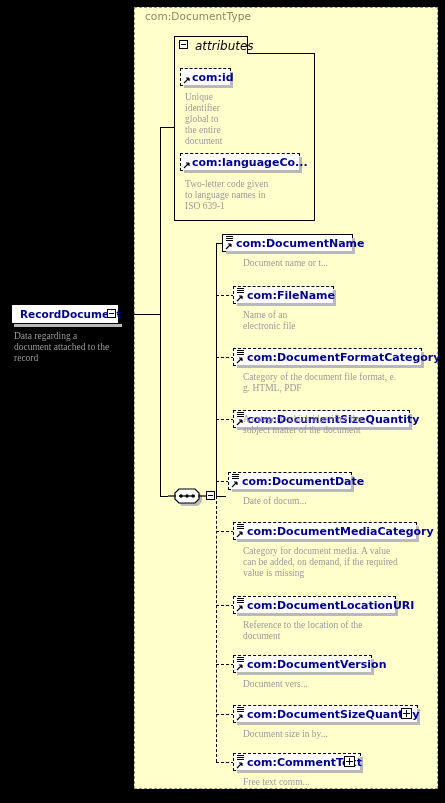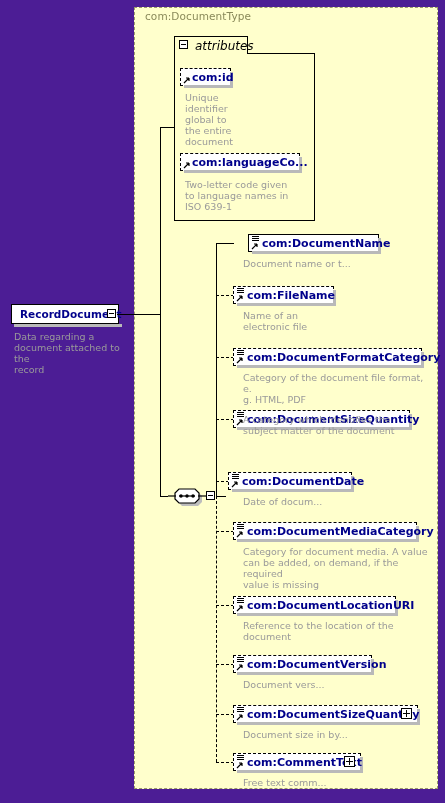--- a/index.html
+++ b/index.html
@@ -7,21 +7,21 @@
     padding: 0;
     background: #ffffff;
   }
   body {
     font-family: "DejaVu Sans", "Liberation Sans", sans-serif;
   }
   #canvas {
     position: relative;
     width: 445px;
     height: 803px;
-    background: #4c1d95;
+    background: #000000;
     overflow: hidden;
   }
 
   
   .ctype-box {
     position: absolute;
     left: 134px;
     top: 7px;
     width: 304px;
     height: 782px;
@@ -178,20 +178,21 @@
   }
   .arrow-glyph svg { display: block; }
 
   
   .desc {
     position: absolute;
     font-size: 9.5px;
     line-height: 11px;
     color: #9a9a9a;
     white-space: pre-line;
+    font-family: Liberation Serif, serif;
   }
 
   
   .root-box {
     position: absolute;
     left: 11px;
     top: 304px;
     width: 108px;
     height: 20px;
     background: #ffffff;
@@ -317,21 +318,21 @@
       <circle cx="27" cy="11" r="1.7" fill="#000000"></circle>
     </svg>
   </div>
   <div class="minus-sq" style="left:206px; top:491px;"></div>
 
   <div class="ln v" style="left:216px; top:243px; height:253px;"></div>
   <div class="dln v" style="left:216px; top:496px; height:266px;"></div>
   <div class="ln h" style="left:216px; top:496px; width:10px;"></div>
 
   <div class="ln h" style="left:216px; top:243px; width:18px;"></div>
-  <div class="node solid" style="left:248px; top:234px; width:131px;padding-left:12px;">
+  <div class="node solid" style="left:222px; top:234px; width:131px;padding-left:12px;">
     <span class="shadow"></span>
     <span class="shadow-r"></span>
     <span class="seq-glyph">
         <i></i>
         <i></i>
         <i></i>
       </span>
     <span class="arrow-glyph">
       <svg width="8" height="8" viewBox="0 0 8 8">
           <path d="M1 7 L6 2 M6 2 L3 2 M6 2 L6 5" stroke="#000" stroke-width="1.2" fill="none"></path>

